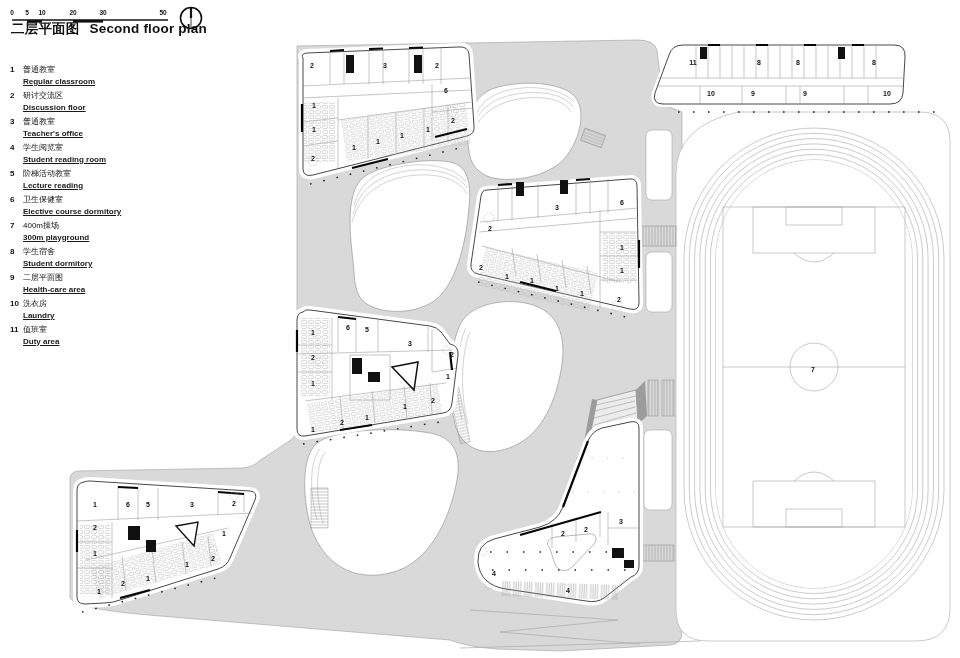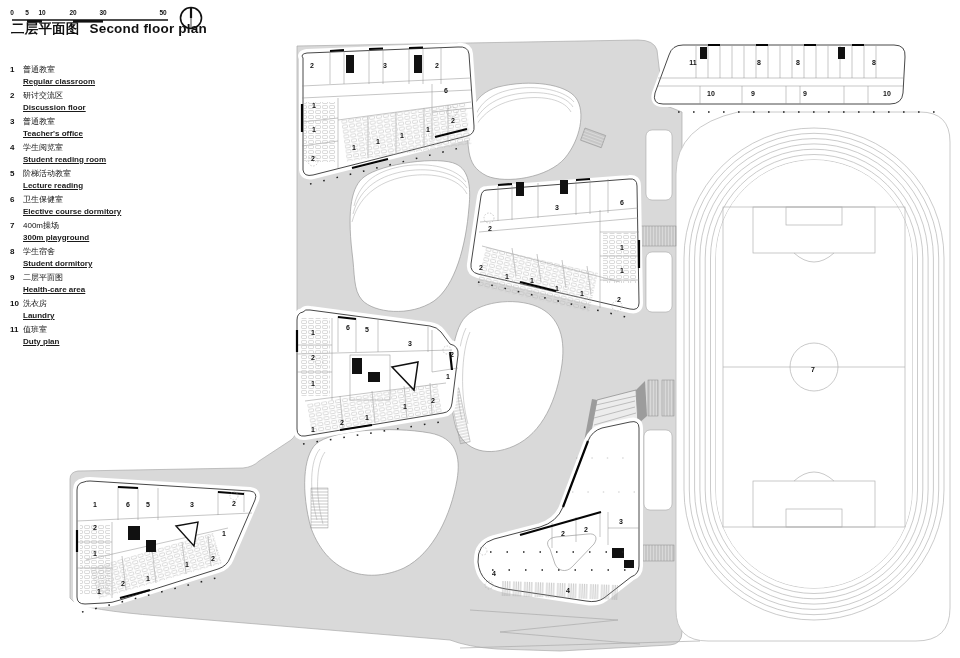--- a/index.html
+++ b/index.html
@@ -116,21 +116,21 @@
         <span class="num">10</span>
         <div>
           <div class="zh">洗衣房</div>
           <div class="en">Laundry</div>
         </div>
       </li>
       <li>
         <span class="num">11</span>
         <div>
           <div class="zh">值班室</div>
-          <div class="en">Duty plan</div>
+          <div class="en">Duty area</div>
         </div>
       </li>
     </ol>
 
   <svg width="960" height="658" viewBox="0 0 960 658" style="position:absolute;left:0;top:0">
     <defs>
       <pattern id="desks" width="7" height="5" patternUnits="userSpaceOnUse">
         <rect x="0.8" y="0.8" width="4.5" height="2.8" fill="none" stroke="#b5b5b5" stroke-width="0.5"></rect>
       </pattern>
       <pattern id="hatchV" width="3" height="6" patternUnits="userSpaceOnUse">

